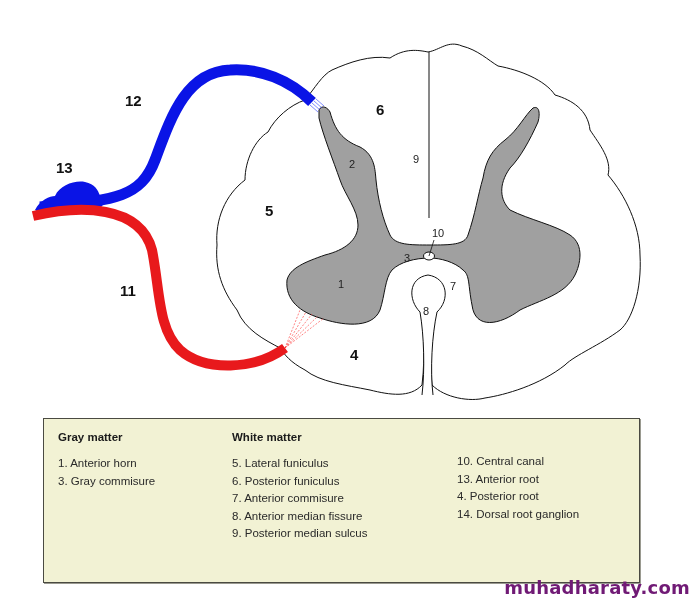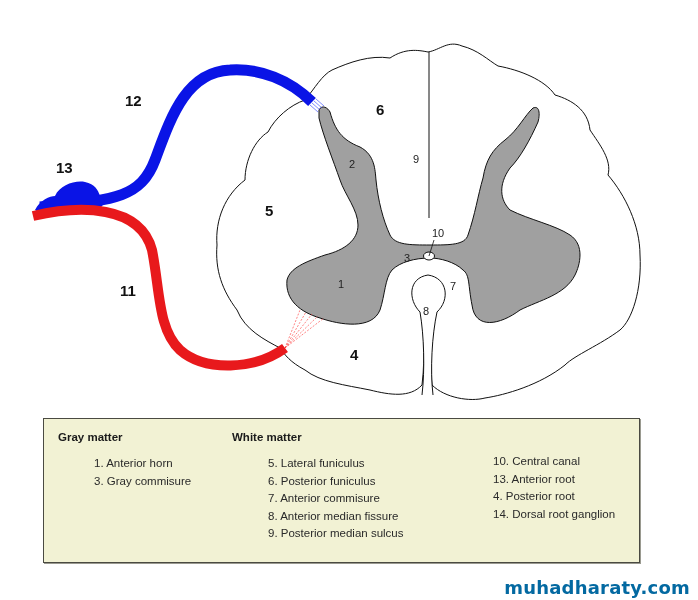--- a/index.html
+++ b/index.html
@@ -1,32 +1,32 @@
 <!DOCTYPE html>
 <html><head>
   <meta charset="utf-8">
   <style>
     html, body { margin: 0; padding: 0; background: #ffffff; }
     body { width: 698px; height: 600px; position: relative; overflow: hidden;
            font-family: "Liberation Sans", sans-serif; color: #1a1a1a; }
     #diagram { position: absolute; left: 0; top: 0; width: 698px; height: 415px; }
     .lbl-big { font-family: "Liberation Sans", sans-serif; font-weight: bold; font-size: 15px; fill: #111; }
     .lbl-small { font-family: "Liberation Sans", sans-serif; font-size: 11px; fill: #222; }
-    #legend { position: absolute; left: 43px; top: 418px; width: 597px; height: 145px;
+    #legend { position: absolute; left: 43px; top: 418px; width: 597px; height: 165px;
               background: #f2f2d4; border: 1.5px solid #4a4a42; box-sizing: border-box;
               box-shadow: 1px 1px 0 #9a9a90; }
     .legend-col { position: absolute; top: 12px; }
     .legend-col h3 { margin: 0 0 12px 0; font-size: 11.5px; font-weight: bold; color: #1a1a1a; }
     .legend-col ul { list-style: none; margin: 0; padding: 0; }
-    .legend-col li { font-size: 11.5px; line-height: 17.5px; color: #2a2a2a; margin-left: 36px; }
+    .legend-col li { font-size: 11.5px; line-height: 17.5px; color: #2a2a2a; }
     #col-gray { left: 14px; }
     #col-white { left: 188px; }
     #col-other { left: 413px; top: 34px; }
     #watermark { position: absolute; right: 8px; bottom: 2px; font-family: "DejaVu Sans", sans-serif;
-                 font-weight: bold; font-size: 18px; color: #0369a1; letter-spacing: 0.2px; }
+                 font-weight: bold; font-size: 18px; color: #701a75; letter-spacing: 0.2px; }
   </style>
 </head>
 <body>
 
 <svg id="diagram" viewBox="0 0 698 415" xmlns="http://www.w3.org/2000/svg">
 
   <path fill="#ffffff" stroke="#111" stroke-width="1" d="M 428 52
            C 440 50, 448 40, 462 46
            C 478 50, 488 60, 498 66
            C 520 70, 545 80, 555 95

